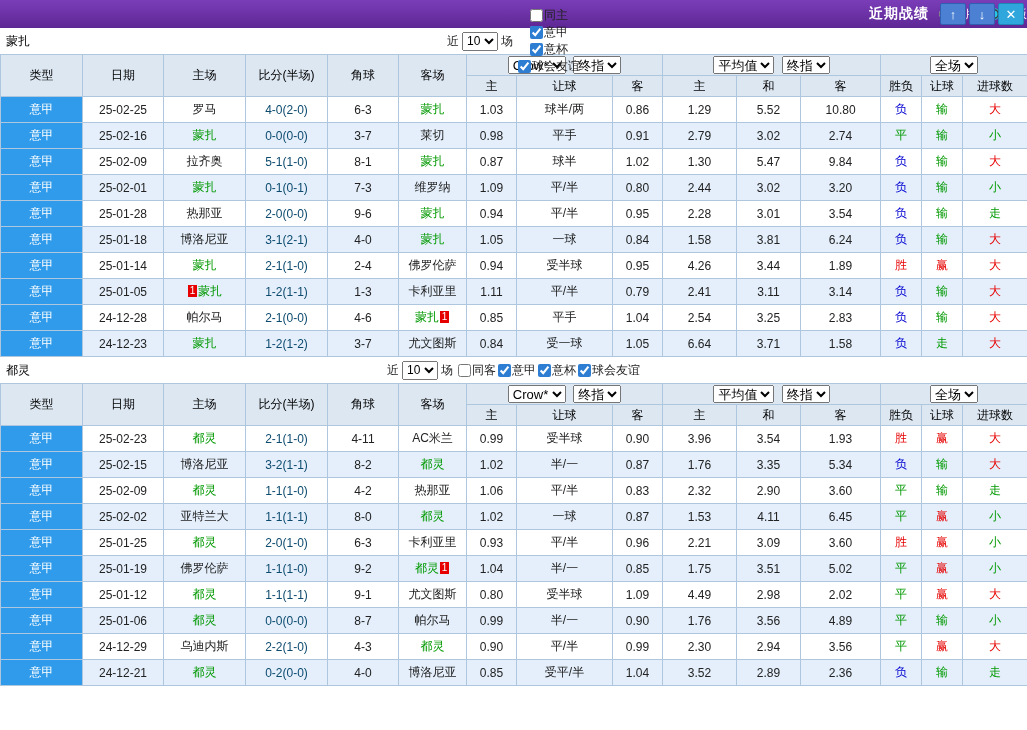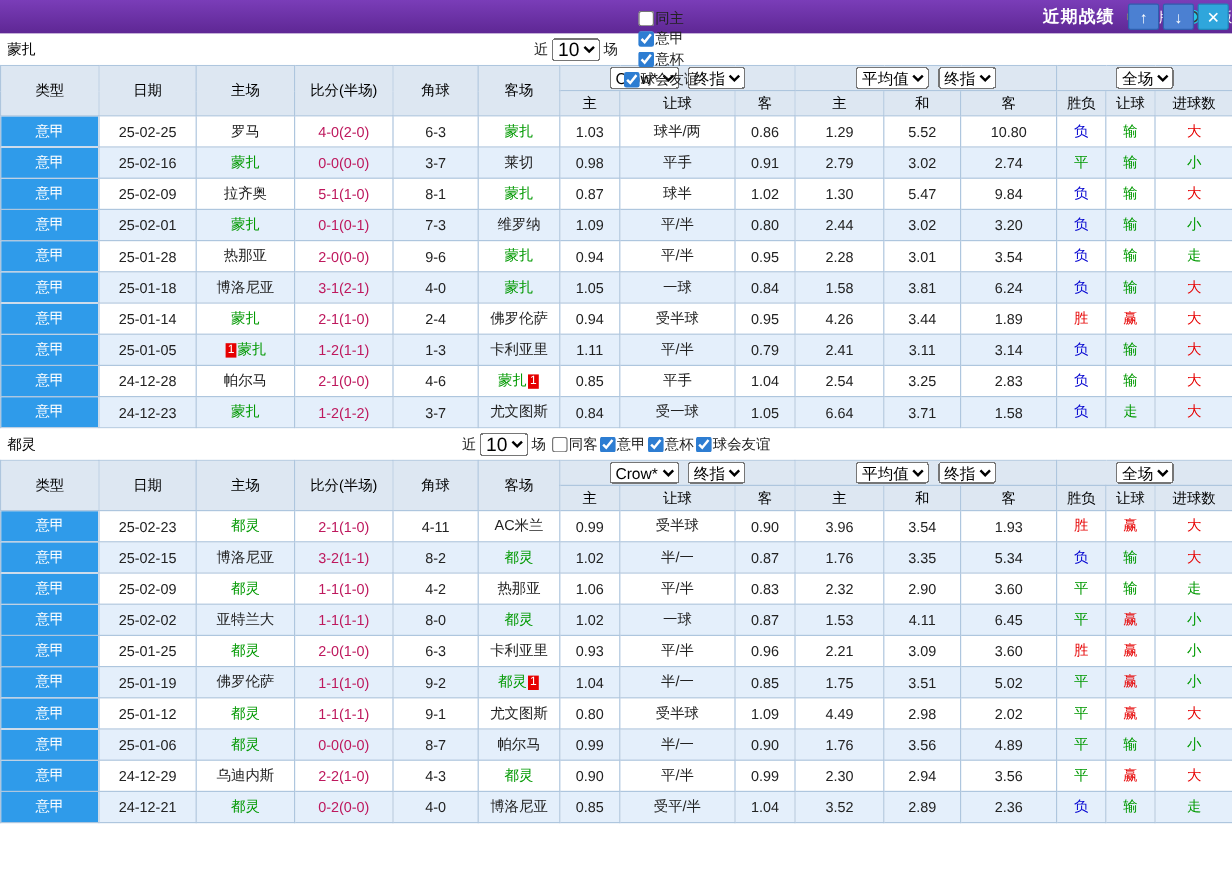--- a/index.html
+++ b/index.html
@@ -21,36 +21,36 @@
   .tb-buttons { position:absolute; right:3px; top:3px; display:flex; gap:3px; }
   .tb-btn {
     width:26px; height:22px; border:1px solid #2f5fae; background:#4b80d2;
     color:#fff; font-size:13px; line-height:1; cursor:pointer; border-radius:2px; padding:0;
   }
   .tb-close { background:#2fa6dc; border-color:#1f86b8; }
   
   .filter-row { height:26px; position:relative; display:flex; align-items:center; background:#fff; }
   .team-name { position:absolute; left:6px; color:#000; }
   .filter-controls { margin:0 auto; display:flex; align-items:center; gap:3px; }
-  .filter-controls select { height:19px; font-size:16px; }
+  .filter-controls select { height:19px; font-size:12px; }
   .cb { display:flex; align-items:center; margin-left:2px; cursor:pointer; }
   .cb input { margin:0 1px 0 0; width:13px; height:13px; accent-color:#2d7dd2; }
   
   table.results-table { width:1027px; border-collapse:collapse; table-layout:fixed; }
   .results-table th, .results-table td {
     border:1px solid #aec6de; text-align:center; white-space:nowrap;
     overflow:hidden; padding:0;
   }
   .results-table thead th { background:#dde7f2; font-weight:normal; height:21px; color:#000; }
   .ctrl-cell { background:#eef3f9; }
   .ctrl-cell select { height:18px; font-size:13px; margin:0 2px; }
   .results-table td { height:26px; }
   .results-table tbody tr:nth-child(even) { background:#e4effb; }
   td.league { background:#2f9bea; color:#fff; }
-  td.score { color:#be185d; }
+  td.score { color:#0c4a6e; }
   .team-green { color:#009900; }
   .c-red { color:#e60000; }
   .c-green { color:#009900; }
   .c-blue { color:#0000d0; }
   .card-badge {
     display:inline-block; background:#e60000; color:#fff; font-size:10px;
     line-height:12px; min-width:9px; padding:0 1px; margin:0 1px; vertical-align:1px;
   }
   .summary { height:21px; line-height:21px; text-align:center; color:#e60000; }
 </style>

